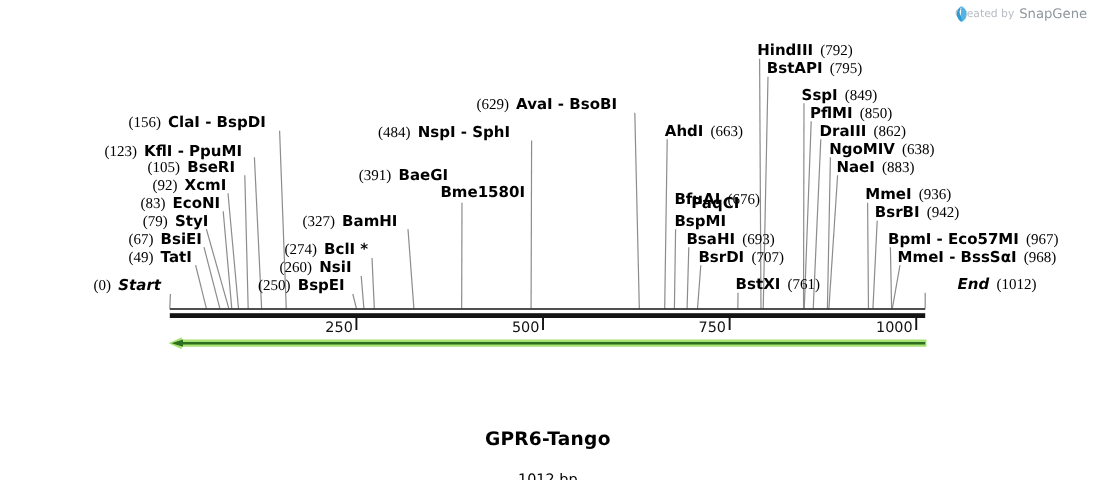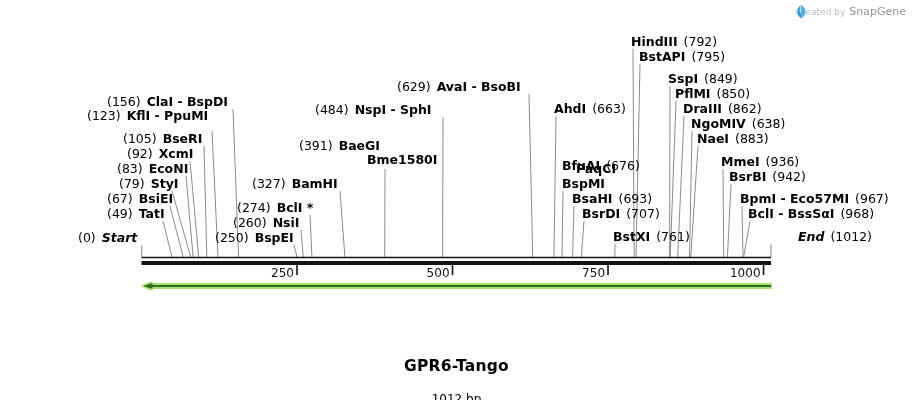--- a/index.html
+++ b/index.html
@@ -1,21 +1,21 @@
 <!DOCTYPE html>
 <html><head>
 <meta charset="utf-8">
 <style>
   html,body{margin:0;padding:0;background:#fff;}
   .canvas{position:relative;width:913px;height:400px;background:#fff;overflow:hidden;
           font-family:"DejaVu Sans","Liberation Sans",sans-serif;}
   svg{position:absolute;left:0;top:0;}
   #labels{position:absolute;left:0;top:0;width:913px;height:400px;pointer-events:none;}
   .site-label{position:absolute;white-space:nowrap;font-size:12.5px;line-height:14px;color:#000;pointer-events:auto;cursor:default;}
-  .site-label .pos{font-weight:400;}
+  .site-label .pos{font-weight:400;font-family:Liberation Serif, serif;}
   .site-label .name{font-weight:700;}
   .site-label.italic .name{font-style:italic;}
   .site-label .gap{display:inline-block;width:6px;}
   .name2{font-weight:700;font-size:12.5px;line-height:14px;}
   .title-block{position:absolute;left:0;right:0;top:357px;text-align:center;color:#000;}
   .map-title{font-size:15.5px;font-weight:700;letter-spacing:.2px;}
   .map-subtitle{font-size:12px;margin-top:17px;}
   .watermark{position:absolute;top:5px;right:7px;display:flex;align-items:center;gap:4px;}
   .wm-created{font-size:9px;color:#b7bdc3;}
   .wm-brand{font-size:11px;color:#8f969d;font-weight:500;}
@@ -83,21 +83,21 @@
     </svg>
 
   <div id="labels">
       <div class="site-label italic" style="left: 78px; top: 231px;"><span class="pos">(0)</span><span class="gap"></span><span class="name">Start</span></div>
       <div class="site-label" style="left: 107px; top: 207px;"><span class="pos">(49)</span><span class="gap"></span><span class="name">TatI</span></div>
       <div class="site-label" style="left: 107px; top: 192px;"><span class="pos">(67)</span><span class="gap"></span><span class="name">BsiEI</span></div>
       <div class="site-label" style="left: 119px; top: 177px;"><span class="pos">(79)</span><span class="gap"></span><span class="name">StyI</span></div>
       <div class="site-label" style="left: 117px; top: 162px;"><span class="pos">(83)</span><span class="gap"></span><span class="name">EcoNI</span></div>
       <div class="site-label" style="left: 127px; top: 147px;"><span class="pos">(92)</span><span class="gap"></span><span class="name">XcmI</span></div>
       <div class="site-label" style="left: 123px; top: 132px;"><span class="pos">(105)</span><span class="gap"></span><span class="name">BseRI</span></div>
-      <div class="site-label" style="left: 87px; top: 109px;"><span class="pos">(123)</span><span class="gap"></span><span class="name">KflI - PpuMI</span></div>
+      <div class="site-label" style="left: 87px; top: 119px;"><span class="pos">(123)</span><span class="gap"></span><span class="name">KflI - PpuMI</span></div>
       <div class="site-label" style="left: 107px; top: 95px;"><span class="pos">(156)</span><span class="gap"></span><span class="name">ClaI - BspDI</span></div>
       <div class="site-label" style="left: 215px; top: 231px;"><span class="pos">(250)</span><span class="gap"></span><span class="name">BspEI</span></div>
       <div class="site-label" style="left: 233px; top: 216px;"><span class="pos">(260)</span><span class="gap"></span><span class="name">NsiI</span></div>
       <div class="site-label" style="left: 237px; top: 201px;"><span class="pos">(274)</span><span class="gap"></span><span class="name">BclI *</span></div>
       <div class="site-label" style="left: 252px; top: 177px;"><span class="pos">(327)</span><span class="gap"></span><span class="name">BamHI</span></div>
       <div class="site-label" style="left: 299px; top: 139px;"><span class="pos">(391)</span><span class="gap"></span><span class="name">BaeGI</span><div class="name2" style="margin-left: 68px;">Bme1580I</div></div>
       <div class="site-label" style="left: 315px; top: 103px;"><span class="pos">(484)</span><span class="gap"></span><span class="name">NspI - SphI</span></div>
       <div class="site-label" style="left: 397px; top: 80px;"><span class="pos">(629)</span><span class="gap"></span><span class="name">AvaI - BsoBI</span></div>
       <div class="site-label" style="left: 554px; top: 102px;"><span class="name">AhdI</span><span class="gap"></span><span class="pos">(663)</span></div>
       <div class="site-label" style="left: 631px; top: 35px;"><span class="name">HindIII</span><span class="gap"></span><span class="pos">(792)</span></div>
@@ -108,21 +108,21 @@
       <div class="site-label" style="left: 691px; top: 117px;"><span class="name">NgoMIV</span><span class="gap"></span><span class="pos">(638)</span></div>
       <div class="site-label" style="left: 697px; top: 132px;"><span class="name">NaeI</span><span class="gap"></span><span class="pos">(883)</span></div>
       <div class="site-label" style="left: 562px; top: 147px; margin-top: 12px;"><span class="name">BfuAI</span><span class="gap"></span><span class="pos">(676)</span></div>
       <div class="site-label" style="left: 576px; top: 162px;"><span class="name">PaqCI</span></div>
       <div class="site-label" style="left: 562px; top: 177px;"><span class="name">BspMI</span></div>
       <div class="site-label" style="left: 721px; top: 155px;"><span class="name">MmeI</span><span class="gap"></span><span class="pos">(936)</span></div>
       <div class="site-label" style="left: 729px; top: 170px;"><span class="name">BsrBI</span><span class="gap"></span><span class="pos">(942)</span></div>
       <div class="site-label" style="left: 572px; top: 192px;"><span class="name">BsaHI</span><span class="gap"></span><span class="pos">(693)</span></div>
       <div class="site-label" style="left: 582px; top: 207px;"><span class="name">BsrDI</span><span class="gap"></span><span class="pos">(707)</span></div>
       <div class="site-label" style="left: 740px; top: 192px;"><span class="name">BpmI - Eco57MI</span><span class="gap"></span><span class="pos">(967)</span></div>
-      <div class="site-label" style="left: 748px; top: 207px;"><span class="name">BclI - BssSαI</span><span class="gap"></span><span class="pos">(968)</span></div>
+      <div class="site-label" style="left: 748px; top: 207px;"><span class="name">MmeI - BssSαI</span><span class="gap"></span><span class="pos">(968)</span></div>
       <div class="site-label" style="left: 613px; top: 230px;"><span class="name">BstXI</span><span class="gap"></span><span class="pos">(761)</span></div>
       <div class="site-label italic" style="left: 798px; top: 230px;"><span class="name">End</span><span class="gap"></span><span class="pos">(1012)</span></div>
     </div>
 
   <div class="title-block">
     <div class="map-title">GPR6-Tango</div>
     <div class="map-subtitle">1012 bp</div>
   </div>
 </div>
 

